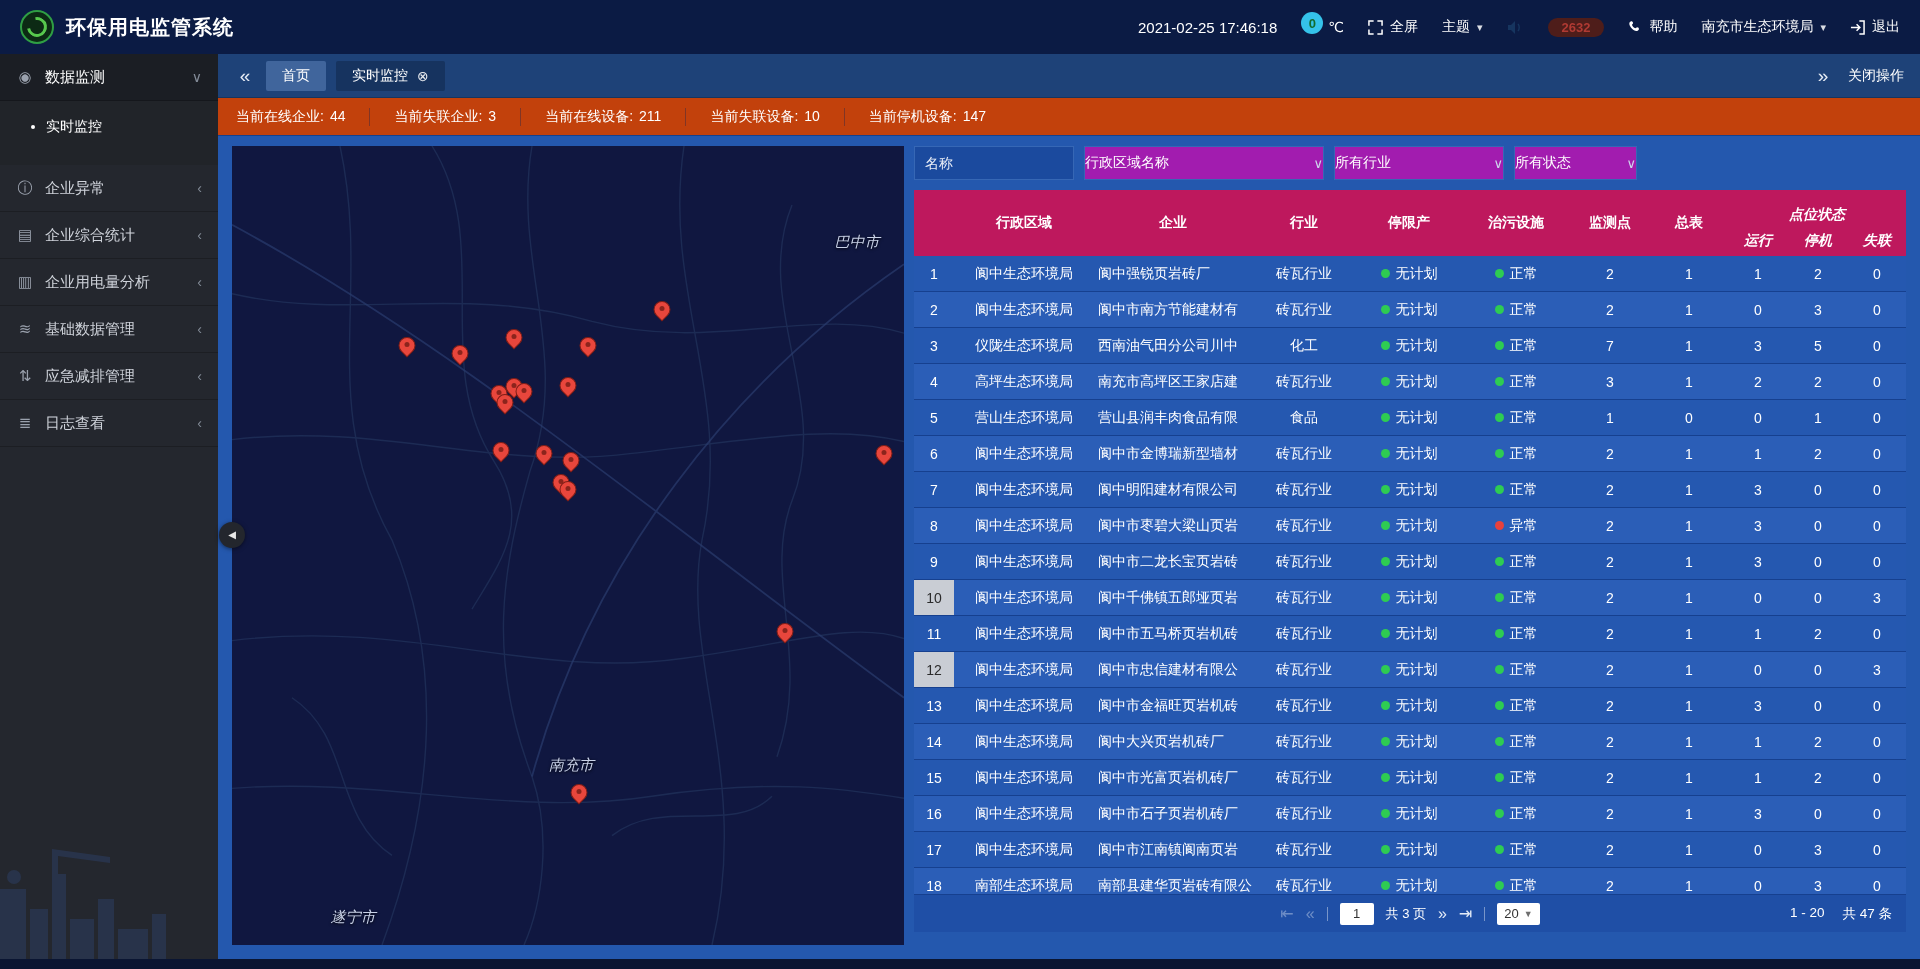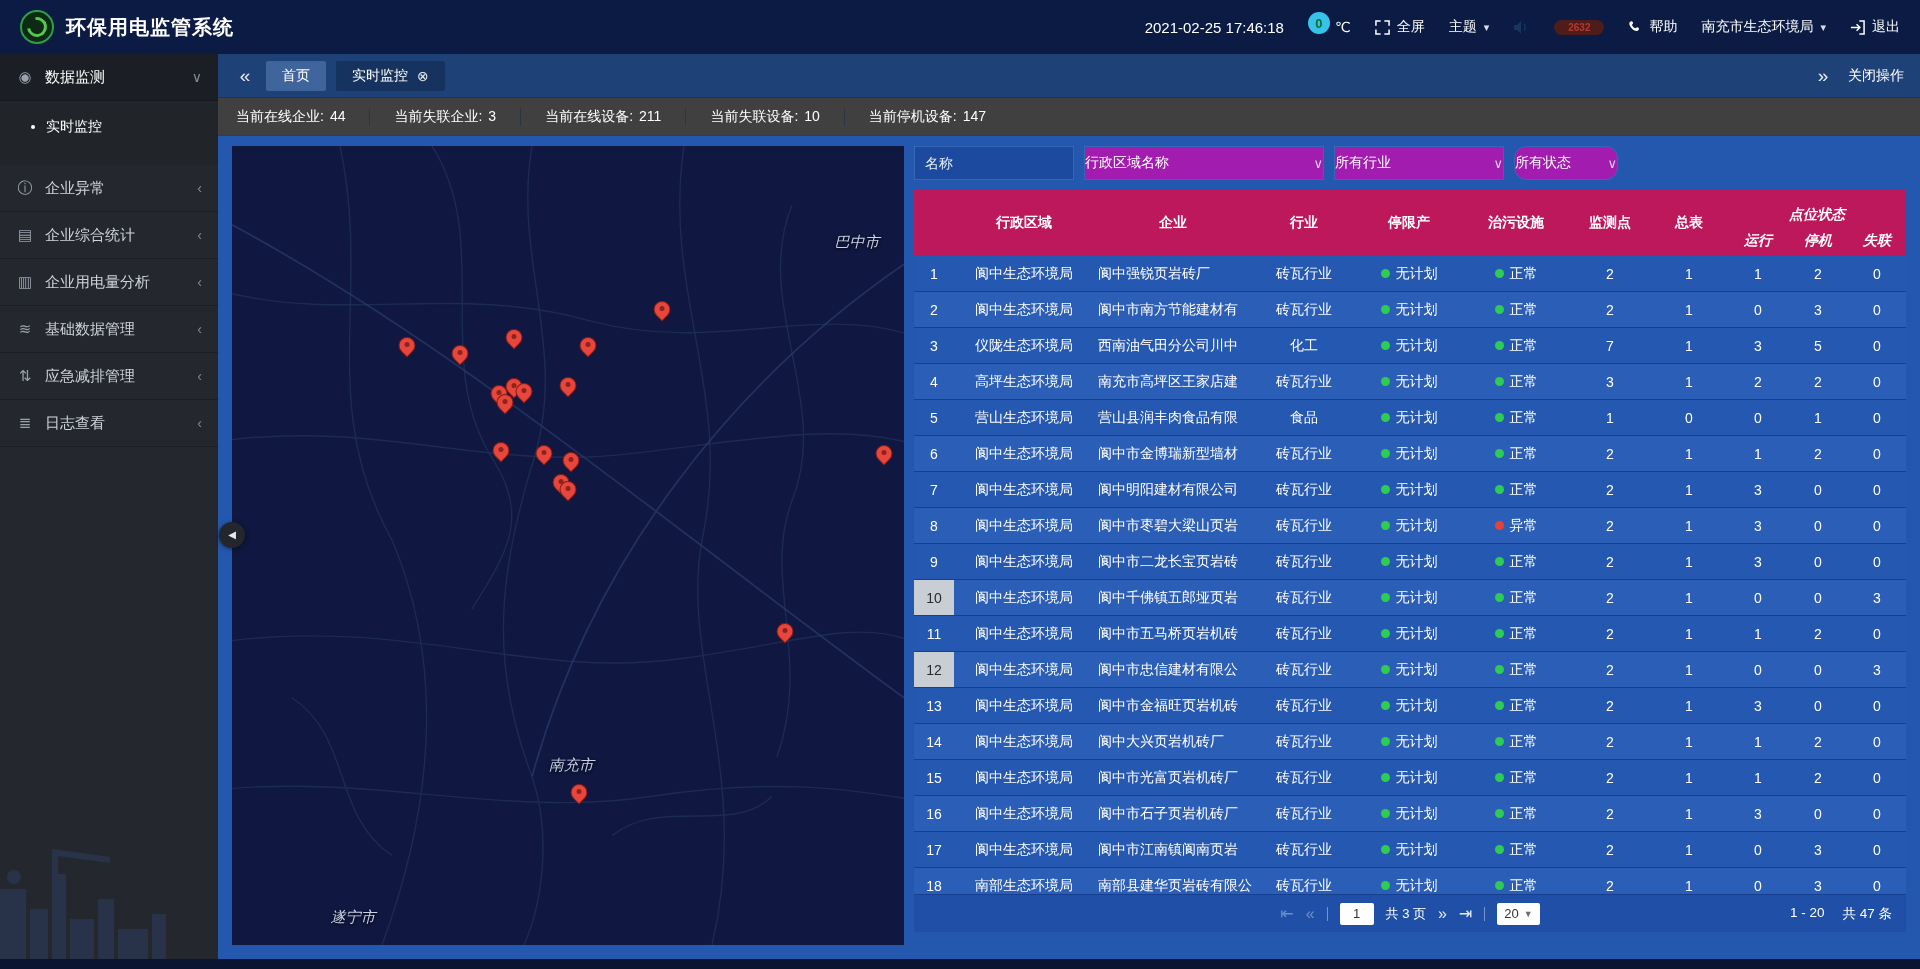--- a/index.html
+++ b/index.html
@@ -18,21 +18,21 @@
   .app-title { font-size:20px; font-weight:bold; letter-spacing:1px; }
   .topbar-right { display:flex; align-items:center; gap:24px; font-size:14px; }
   .datetime { font-size:15px; }
   .temp { display:flex; align-items:center; gap:5px; }
   .temp-badge { width:22px; height:22px; border-radius:50%; background:#35c3ea;
     color:#136c2e; font-weight:bold; font-size:13px; display:flex; align-items:center;
     justify-content:center; margin-top:-8px; }
   .top-btn { display:flex; align-items:center; gap:7px; cursor:pointer; white-space:nowrap; }
   .caret { font-size:11px; opacity:.85; }
   .alert-pill { background:#4e1d1a; color:#b03a33; font-weight:bold; border-radius:11px;
-    padding:2px 14px; font-size:10px; }
+    padding:2px 14px; font-size:13px; }
 
   
   .app-body { display:flex; height:905px; }
 
   
   .sidebar { width:218px; background:#24272e; color:#cfd3da; position:relative;
     flex-shrink:0; overflow:hidden; }
   .menu-item { height:47px; display:flex; align-items:center; gap:11px; padding:0 16px;
     font-size:15px; border-bottom:1px solid rgba(0,0,0,.22); cursor:pointer; }
   .menu-item.active { background:#1b1e24; color:#fff; }
@@ -54,21 +54,21 @@
     display:flex; align-items:center; gap:10px; padding:0 16px; color:#fff; }
   .tab-arrow { font-size:19px; width:22px; text-align:center; color:#e6ecf5; cursor:pointer; }
   .tab { height:30px; display:flex; align-items:center; gap:9px; padding:0 16px;
     background:#40659c; border-radius:2px; font-size:14px; cursor:pointer; }
   .tab.active { background:#16335f; }
   .tab-close { font-size:14px; opacity:.9; }
   .tabbar-right { margin-left:auto; display:flex; align-items:center; gap:14px; font-size:14px; }
   .close-ops { cursor:pointer; }
 
   
-  .statsbar { height:38px; background:#404040; border-bottom:1px solid #16408c;
+  .statsbar { height:38px; background:#c2410c; border-bottom:1px solid #16408c;
     display:flex; align-items:center; padding:0 18px; color:#fff; font-size:14px; }
   .stat { display:flex; gap:6px; padding:0 24px; border-right:1px solid rgba(8,32,86,.35); }
   .stat:first-child { padding-left:0; }
   .stat:last-child { border-right:none; }
 
   
   .content { flex:1; min-height:0; display:flex; gap:10px; padding:10px 14px 14px; }
 
   
   .map-panel { width:672px; flex-shrink:0; position:relative; background:#101740;font-style:italic; }
@@ -87,21 +87,21 @@
     box-shadow:0 1px 4px rgba(0,0,0,.5); }
 
   
   .table-panel { flex:1; min-width:0; display:flex; flex-direction:column; }
   .filters { display:flex; gap:10px; height:34px; margin-bottom:10px; flex-shrink:0; }
   .f-input { width:160px; background:#1b4a9e; border:1px solid #3667b5; color:#fff;
     padding:0 10px; font-size:14px; font-family:inherit; }
   .f-input::placeholder { color:#e9eef7; opacity:1; }
   .f-select { background:#a21caf; border:1px solid #3667b5; color:#fff; font-size:14px;
     display:flex; align-items:center; justify-content:space-between; padding:0 0; cursor:pointer; }
-  .f-region { width:240px; } .f-industry { width:170px; } .f-status { width:104px;border-radius:12px; }
+  .f-region { width:240px; } .f-industry { width:170px; } .f-status { width:123px; }
   .f-caret { color:#cdd8ec; font-size:13px; }
 
   .table-card { flex:0 0 704px; overflow:hidden; display:flex; flex-direction:column; }
   .tgrid { display:grid;
     grid-template-columns:40px 140px 158px 104px 106px 108px 80px 78px 60px 60px 1fr; }
   .thead { background:#be185d; color:#fff; font-weight:bold; font-size:14px;
     grid-template-rows:36px 30px; flex-shrink:0; }
   .th { grid-row:1/3; display:flex; align-items:center; justify-content:center; }
   .c1{grid-column:1}.c2{grid-column:2}.c3{grid-column:3}.c4{grid-column:4}
   .c5{grid-column:5}.c6{grid-column:6}.c7{grid-column:7}.c8{grid-column:8}

